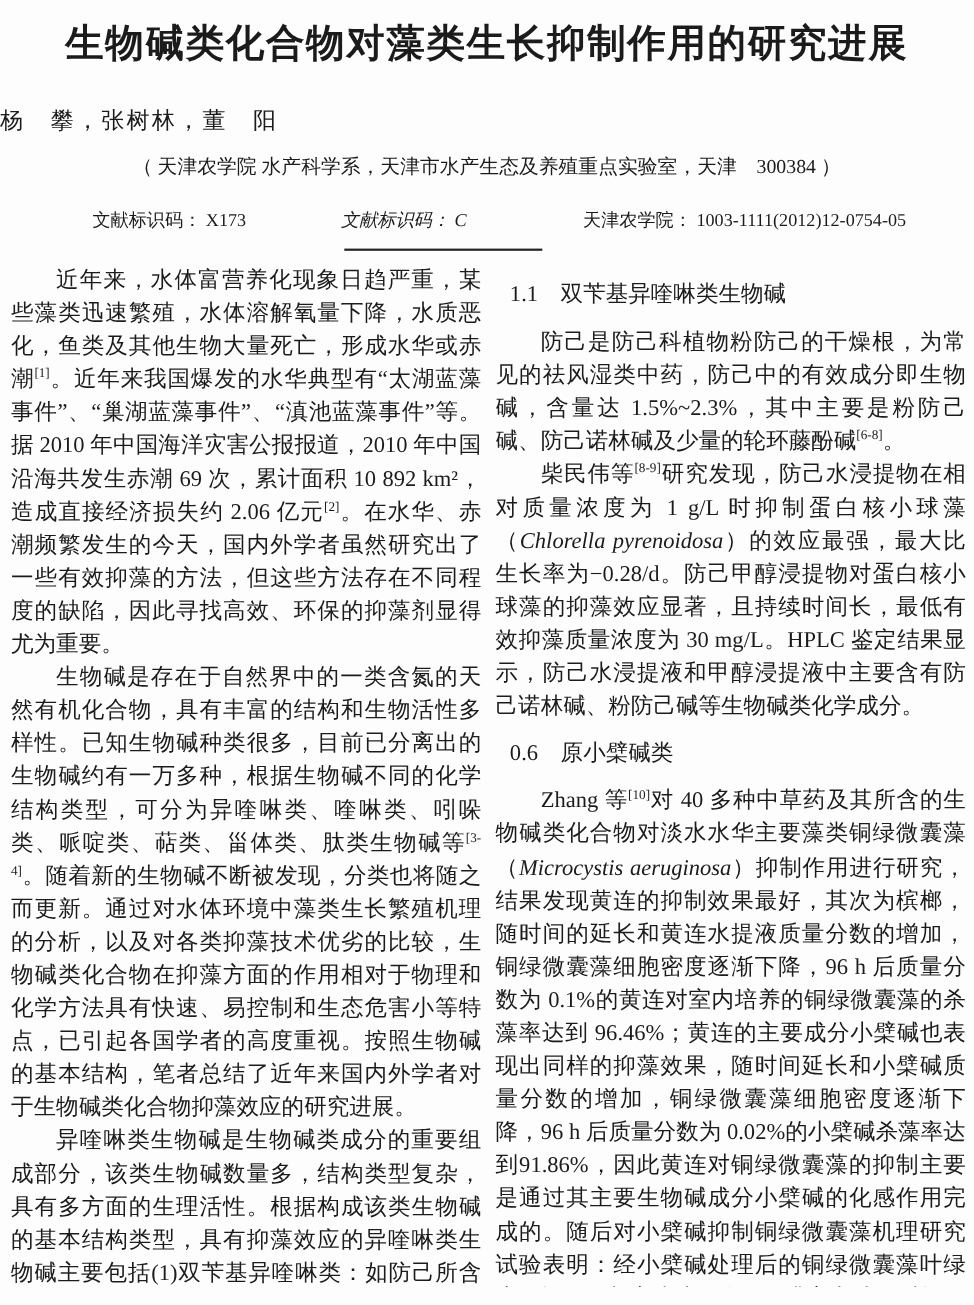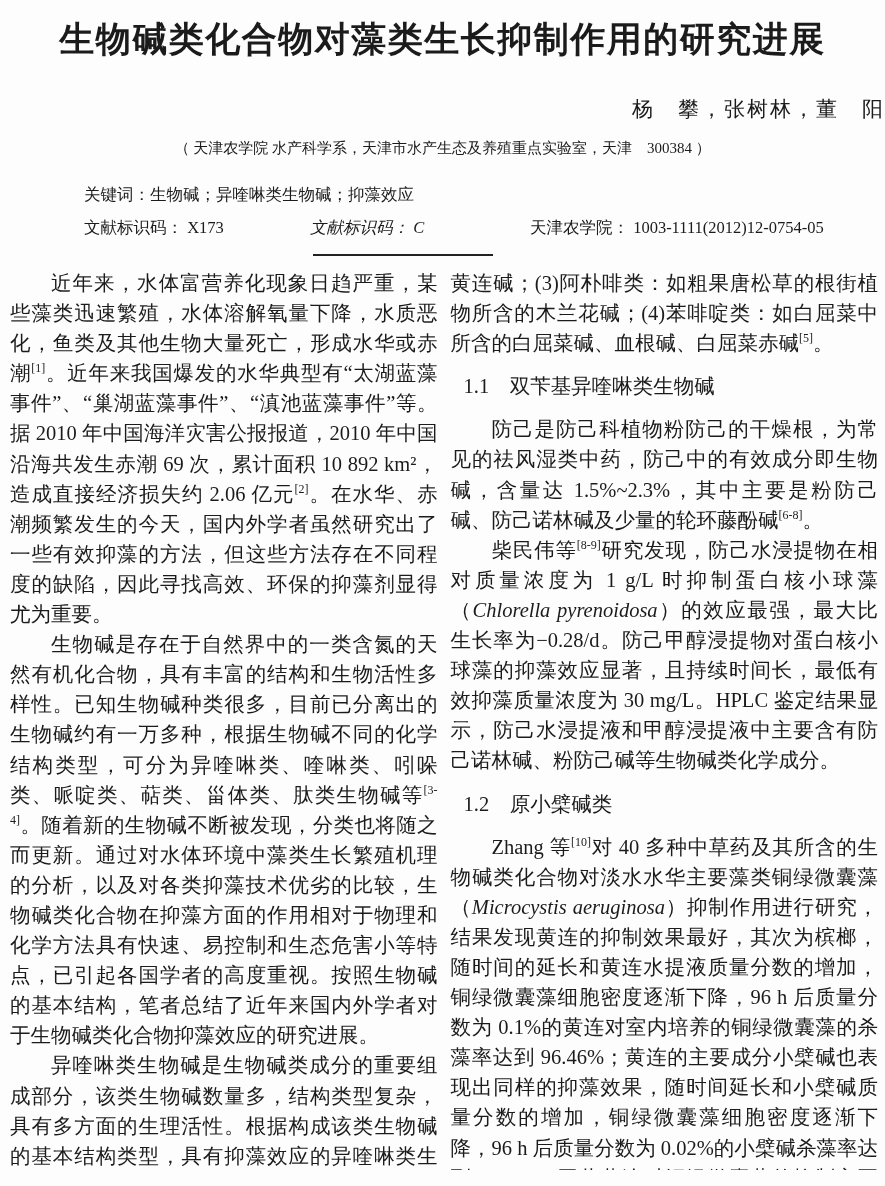--- a/index.html
+++ b/index.html
@@ -8,24 +8,24 @@
     background: #fdfdfd; color: #1b1b1b;
     font-family: "Liberation Serif", "DejaVu Serif", serif;
   }
   .page { position: relative; width: 885px; height: 1170px; overflow: hidden; }
 
   .title {
     text-align: center; font-size: 35px; font-weight: 700;
     padding-top: 16px; letter-spacing: 1.5px;
   }
   .authors {
-    text-align: right; font-size: 21px; margin-top: 32px; letter-spacing: 2px;
+    text-align: left; font-size: 21px; margin-top: 32px; letter-spacing: 2px;
   }
   .affiliation {
-    text-align: center; font-size: 15px; margin-top: 16px;
+    text-align: center; font-size: 18px; margin-top: 16px;
   }
 
   .meta { margin: 26px 0 0 84px; font-size: 16.5px; }
   .meta .label { font-family: "Liberation Sans", "DejaVu Sans", sans-serif; }
   .meta .value { font-family: "Liberation Serif", "DejaVu Serif", serif; }
   .meta-row1 { margin-bottom: 11px; font-family: "Liberation Sans", "DejaVu Sans", sans-serif; }
   .meta-row2 { display: flex; }
   .meta-row2 .m1 { width: 226px; }
   .meta-row2 .m2 { width: 220px; font-style: italic; }
 
@@ -52,23 +52,20 @@
 
 <div class="page">
 
   <div class="title">生物碱类化合物对藻类生长抑制作用的研究进展</div>
 
   <div class="authors">杨　攀，张树林，董　阳</div>
 
   <div class="affiliation">（ 天津农学院 水产科学系，天津市水产生态及养殖重点实验室，天津　300384 ）</div>
 
   <div class="meta">
-    <div class="meta-row1">
-      <span class="label">关键词：</span><span class="kw">生物碱；异喹啉类生物碱；抑藻效应</span>
-    </div>
     <div class="meta-row2">
       <span class="m1">
         <span class="label">文献标识码：</span>
         <span class="value">X173</span>
       </span>
       <span class="m2">
         <span class="label">文献标识码：</span>
         <span class="value">C</span>
       </span>
       <span class="m3">
@@ -80,22 +77,21 @@
 
   <div class="divider"></div>
 
   <div class="columns">
     <div class="col">
         <p class="para indent">近年来，水体富营养化现象日趋严重，某些藻类迅速繁殖，水体溶解氧量下降，水质恶化，鱼类及其他生物大量死亡，形成水华或赤潮<sup class="ref">[1]</sup>。近年来我国爆发的水华典型有“太湖蓝藻事件”、“巢湖蓝藻事件”、“滇池蓝藻事件”等。据 2010 年中国海洋灾害公报报道，2010 年中国沿海共发生赤潮 69 次，累计面积 10 892 km²，造成直接经济损失约 2.06 亿元<sup class="ref">[2]</sup>。在水华、赤潮频繁发生的今天，国内外学者虽然研究出了一些有效抑藻的方法，但这些方法存在不同程度的缺陷，因此寻找高效、环保的抑藻剂显得尤为重要。</p>
         <p class="para indent">生物碱是存在于自然界中的一类含氮的天然有机化合物，具有丰富的结构和生物活性多样性。已知生物碱种类很多，目前已分离出的生物碱约有一万多种，根据生物碱不同的化学结构类型，可分为异喹啉类、喹啉类、吲哚类、哌啶类、萜类、甾体类、肽类生物碱等<sup class="ref">[3-4]</sup>。随着新的生物碱不断被发现，分类也将随之而更新。通过对水体环境中藻类生长繁殖机理的分析，以及对各类抑藻技术优劣的比较，生物碱类化合物在抑藻方面的作用相对于物理和化学方法具有快速、易控制和生态危害小等特点，已引起各国学者的高度重视。按照生物碱的基本结构，笔者总结了近年来国内外学者对于生物碱类化合物抑藻效应的研究进展。</p>
         <p class="para indent">异喹啉类生物碱是生物碱类成分的重要组成部分，该类生物碱数量多，结构类型复杂，具有多方面的生理活性。根据构成该类生物碱的基本结构类型，具有抑藻效应的异喹啉类生物碱主要包括(1)双苄基异喹啉类：如防己所含的粉防己碱和防己诺林碱；(2)原小檗碱类：如黄连所含的小檗碱和</p>
       </div>
     <div class="col">
-        <p class="para">黄连碱；(3)阿朴啡类：如粗果唐松草的根街植物所含的木兰花碱；(4)苯啡啶类：如白屈菜中所含的白屈菜碱、血根碱、白屈菜赤碱<sup class="ref">[5]</sup>。</p>
         <h2 class="heading lvl2">1.1　双苄基异喹啉类生物碱</h2>
         <p class="para indent">防己是防己科植物粉防己的干燥根，为常见的祛风湿类中药，防己中的有效成分即生物碱，含量达 1.5%~2.3%，其中主要是粉防己碱、防己诺林碱及少量的轮环藤酚碱<sup class="ref">[6-8]</sup>。</p>
         <p class="para indent">柴民伟等<sup class="ref">[8-9]</sup>研究发现，防己水浸提物在相对质量浓度为 1 g/L 时抑制蛋白核小球藻（<i>Chlorella pyrenoidosa</i>）的效应最强，最大比生长率为−0.28/d。防己甲醇浸提物对蛋白核小球藻的抑藻效应显著，且持续时间长，最低有效抑藻质量浓度为 30 mg/L。HPLC 鉴定结果显示，防己水浸提液和甲醇浸提液中主要含有防己诺林碱、粉防己碱等生物碱类化学成分。</p>
-        <h2 class="heading lvl2">1.2　原小檗碱类</h2>
+        <h2 class="heading lvl2">0.6　原小檗碱类</h2>
         <p class="para indent">Zhang 等<sup class="ref">[10]</sup>对 40 多种中草药及其所含的生物碱类化合物对淡水水华主要藻类铜绿微囊藻（<i>Microcystis aeruginosa</i>）抑制作用进行研究，结果发现黄连的抑制效果最好，其次为槟榔，随时间的延长和黄连水提液质量分数的增加，铜绿微囊藻细胞密度逐渐下降，96 h 后质量分数为 0.1%的黄连对室内培养的铜绿微囊藻的杀藻率达到 96.46%；黄连的主要成分小檗碱也表现出同样的抑藻效果，随时间延长和小檗碱质量分数的增加，铜绿微囊藻细胞密度逐渐下降，96 h 后质量分数为 0.02%的小檗碱杀藻率达到91.86%，因此黄连对铜绿微囊藻的抑制主要是通过其主要生物碱成分小檗碱的化感作用完成的。随后对小檗碱抑制铜绿微囊藻机理研究试验表明：经小檗碱处理后的铜绿微囊藻叶绿素a 含量随小檗碱质量分数的升高和处理时间的延</p>
       </div>
   </div>
 
 </div>
 
 </body></html>

